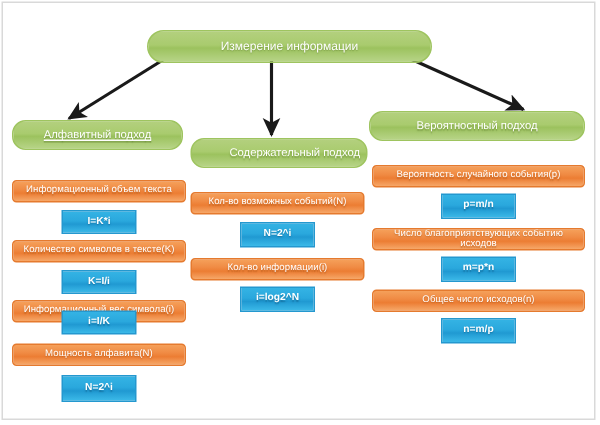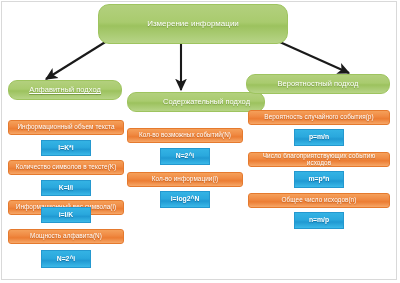--- a/index.html
+++ b/index.html
@@ -37,32 +37,32 @@
     display: flex;
     align-items: center;
     justify-content: center;
     text-align: center;
     text-shadow: 0 1px 1px rgba(90,120,40,0.55);
     line-height: 1.05;
     overflow: hidden;
   }
   .green-box.title {
     left: 98px;
-    top: 4px;
+    top: 20px;
     width: 190px;
-    height: 40px;
+    height: 22px;
     font-size: 8px;
     border-radius: 11px;
   }
   .green-box.approach {
     height: 20px;
     font-size: 7.5px;
   }
   #approach-left  { left: 8px;   top: 80px;  width: 114px; text-decoration: underline; }
-  #approach-mid   { left: 127px; top: 92px;  width: 138px; padding-left: 21px; }
+  #approach-mid   { left: 127px; top: 92px;  width: 118px; padding-left: 21px; }
   #approach-right { left: 246px; top: 74px;  width: 144px; text-align: center; }
 
   
   .orange-box {
     position: absolute;
     box-sizing: border-box;
     border-radius: 3px;
     background: linear-gradient(to bottom, #f5a05a 0%, #f08b44 40%, #ec7d33 60%, #f6a768 100%);
     border: 1px solid #e57a2e;
     color: #ffffff;

